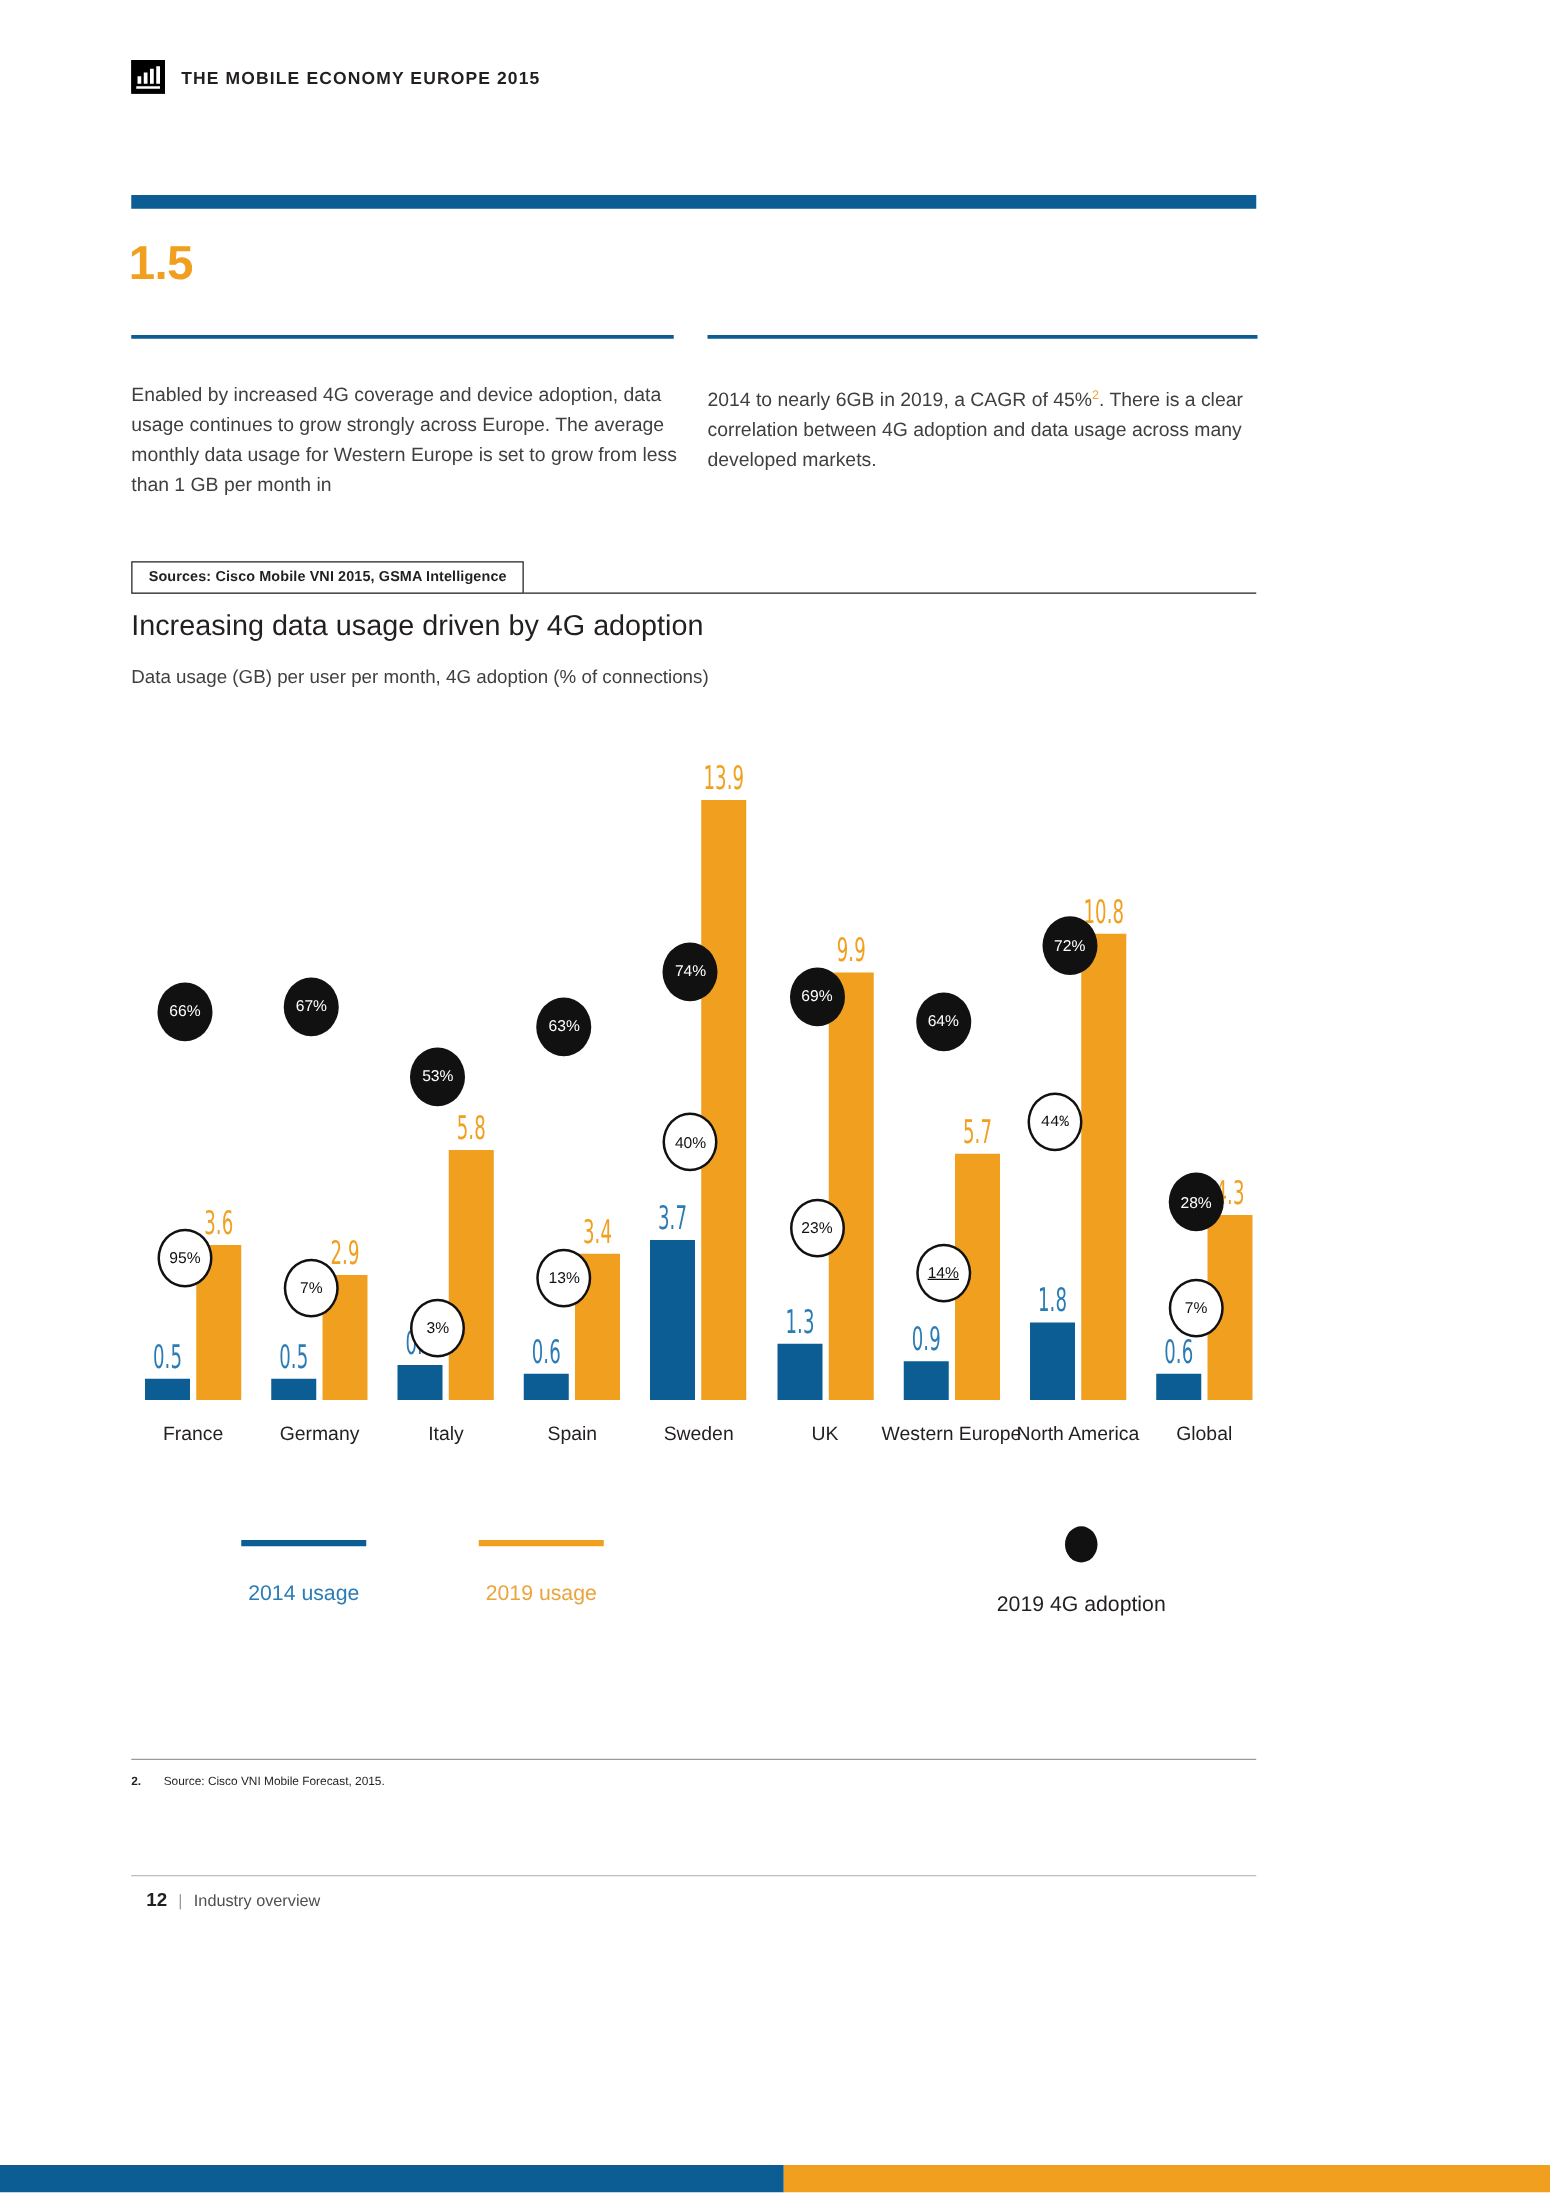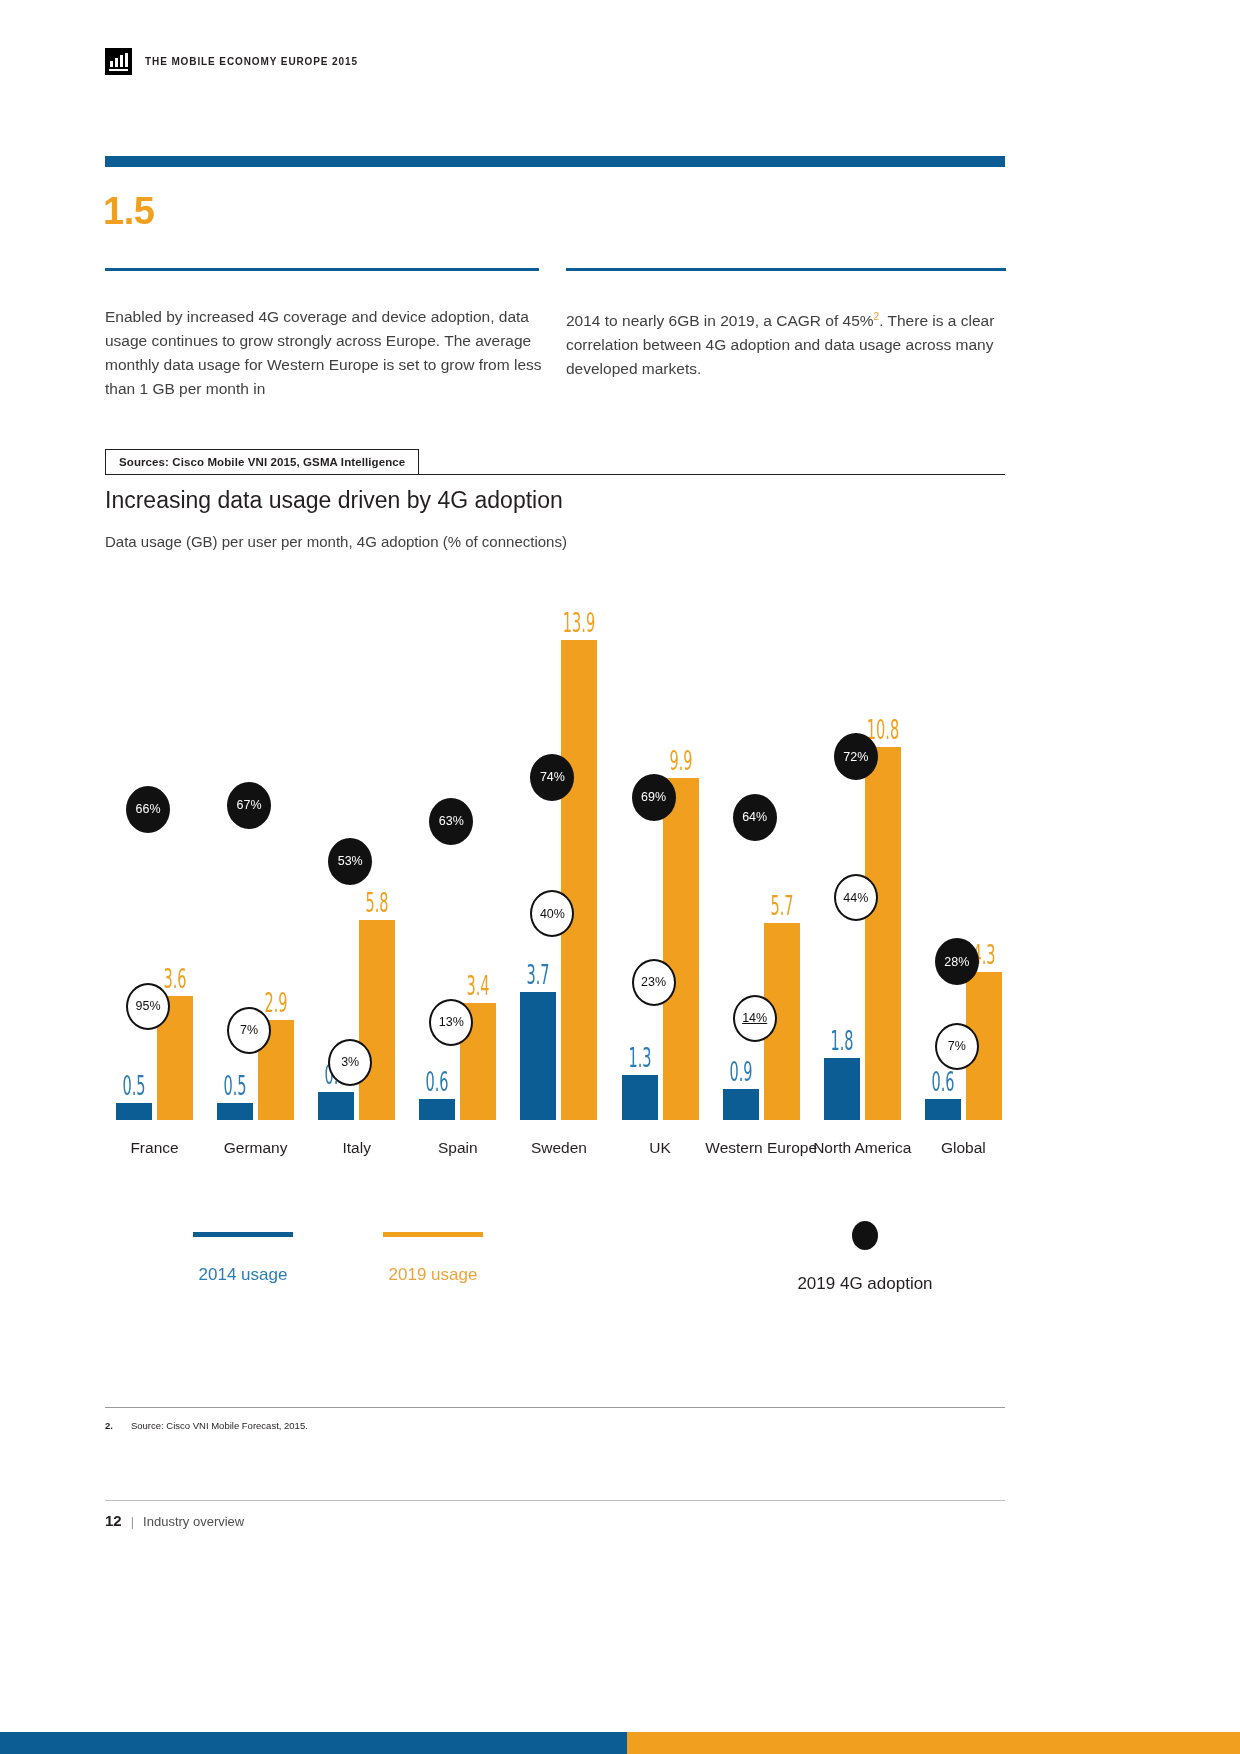--- a/index.html
+++ b/index.html
@@ -11,21 +11,21 @@
     overflow: hidden;
   }
   .page { position: relative; width: 1240px; height: 1754px; }
 
   
   .runhead { position: absolute; left: 105px; top: 48px; display: flex; align-items: center; gap: 13px; }
   .logo-mark {
     width: 27px; height: 27px; background: #000; position: relative; display: block;
   }
   .logo-mark svg { display:block; }
-  .runhead-text { font-size: 10px; font-weight: bold; letter-spacing: 0.9px; color: #231f20; }
+  .runhead-text { font-size: 14px; font-weight: bold; letter-spacing: 0.9px; color: #231f20; }
 
   
   .rule-top { position: absolute; left: 105px; top: 156px; width: 900px; height: 11px; background: #0b5d94; }
   .sec-title { position: absolute; left: 103px; top: 190px; display: flex; align-items: baseline; }
   .sec-num { font-size: 38px; font-weight: bold; color: #f0a01e; letter-spacing: -0.5px; }
   .sec-head { font-size: 38px; font-weight: 300; color: #eaa43c; margin-left: 26px; letter-spacing: -0.3px; }
 
   
   .col-rule { position: absolute; height: 3px; background: #0b5d94; top: 268px; }
   .col-rule.a { left: 105px; width: 434px; }
@@ -76,21 +76,21 @@
   .lg .swatch-line { height: 5px; width: 100px; margin: 0 auto 28px auto; }
   .lg .swatch-circle { width: 26px; height: 29px; border-radius: 50%; margin: -11px auto 24px auto; }
   .lg .ltxt { font-size: 17px; white-space: nowrap; }
 
   
   .fnote-rule { position: absolute; left: 105px; top: 1407px; width: 900px; height: 1px; background: #9a9a9a; }
   .fnote { position: absolute; left: 105px; top: 1420px; font-size: 9.5px; color: #231f20; display: flex; gap: 18px; }
   .fnote .num { font-weight: bold; }
   .foot-rule { position: absolute; left: 105px; top: 1500px; width: 900px; height: 1px; background: #bdbdbd; }
   .folio { position: absolute; left: 105px; top: 1512px; display: flex; align-items: baseline; gap: 9px; font-size: 13px; }
-  .folio .pg { font-weight: bold; font-size: 15px; color: #231f20; }
+  .folio .pg { font-weight: bold; font-size: 15px; color: #231f20; margin-left: 12px; }
   .folio .sep { color: #9a9a9a; }
   .folio .sect { color: #4f4f4f; }
 
   .band { position: absolute; bottom: 0; height: 22px; }
   .band.blue { left: 0; width: 627px; background: #0b5d94; }
   .band.orange { left: 627px; width: 613px; background: #f0a01e; }
 </style>
 </head>
 <body>
 
@@ -182,21 +182,21 @@
           <div class="vlab v14" style="left: -6px; width: 54px; text-align: center; bottom: 35.0645px;">0.9</div>
           <div class="vlab v19" style="left: 35px; width: 54px; text-align: center; bottom: 200.742px;">5.7</div>
           <div class="bub open" style="bottom: 78.28px; left: 13px; text-decoration: underline;">14%</div>
           <div class="bub solid" style="bottom: 279.28px; left: 13px;">64%</div>
         </div>
         <div class="grp" style="left: 715.778px; width: 83px;">
           <div class="bar b2014" title="North America 1.8" style="height: 62.129px;"></div>
           <div class="bar b2019" title="North America 10.8" style="height: 372.774px;"></div>
           <div class="vlab v14" style="left: -6px; width: 54px; text-align: center; bottom: 66.129px;">1.8</div>
           <div class="vlab v19" style="left: 35px; width: 54px; text-align: center; bottom: 376.774px;">10.8</div>
-          <div class="bub open" style="bottom: 198.88px; left: 13px;">44%</div>
+          <div class="bub open" style="bottom: 198.88px; left: 1px; font-family: Liberation Mono, monospace;">44%</div>
           <div class="bub solid" style="bottom: 339.58px; left: 13px;">72%</div>
         </div>
         <div class="grp" style="left: 816.889px; width: 83px;">
           <div class="bar b2014" title="Global 0.6" style="height: 20.7097px;"></div>
           <div class="bar b2019" title="Global 4.3" style="height: 148.419px;"></div>
           <div class="vlab v14" style="left: -6px; width: 54px; text-align: center; bottom: 24.7097px;">0.6</div>
           <div class="vlab v19" style="left: 35px; width: 54px; text-align: center; bottom: 152.419px;">4.3</div>
           <div class="bub open" style="bottom: 50.14px; left: 13px;">7%</div>
           <div class="bub solid" style="bottom: 134.56px; left: 13px;">28%</div>
         </div>

